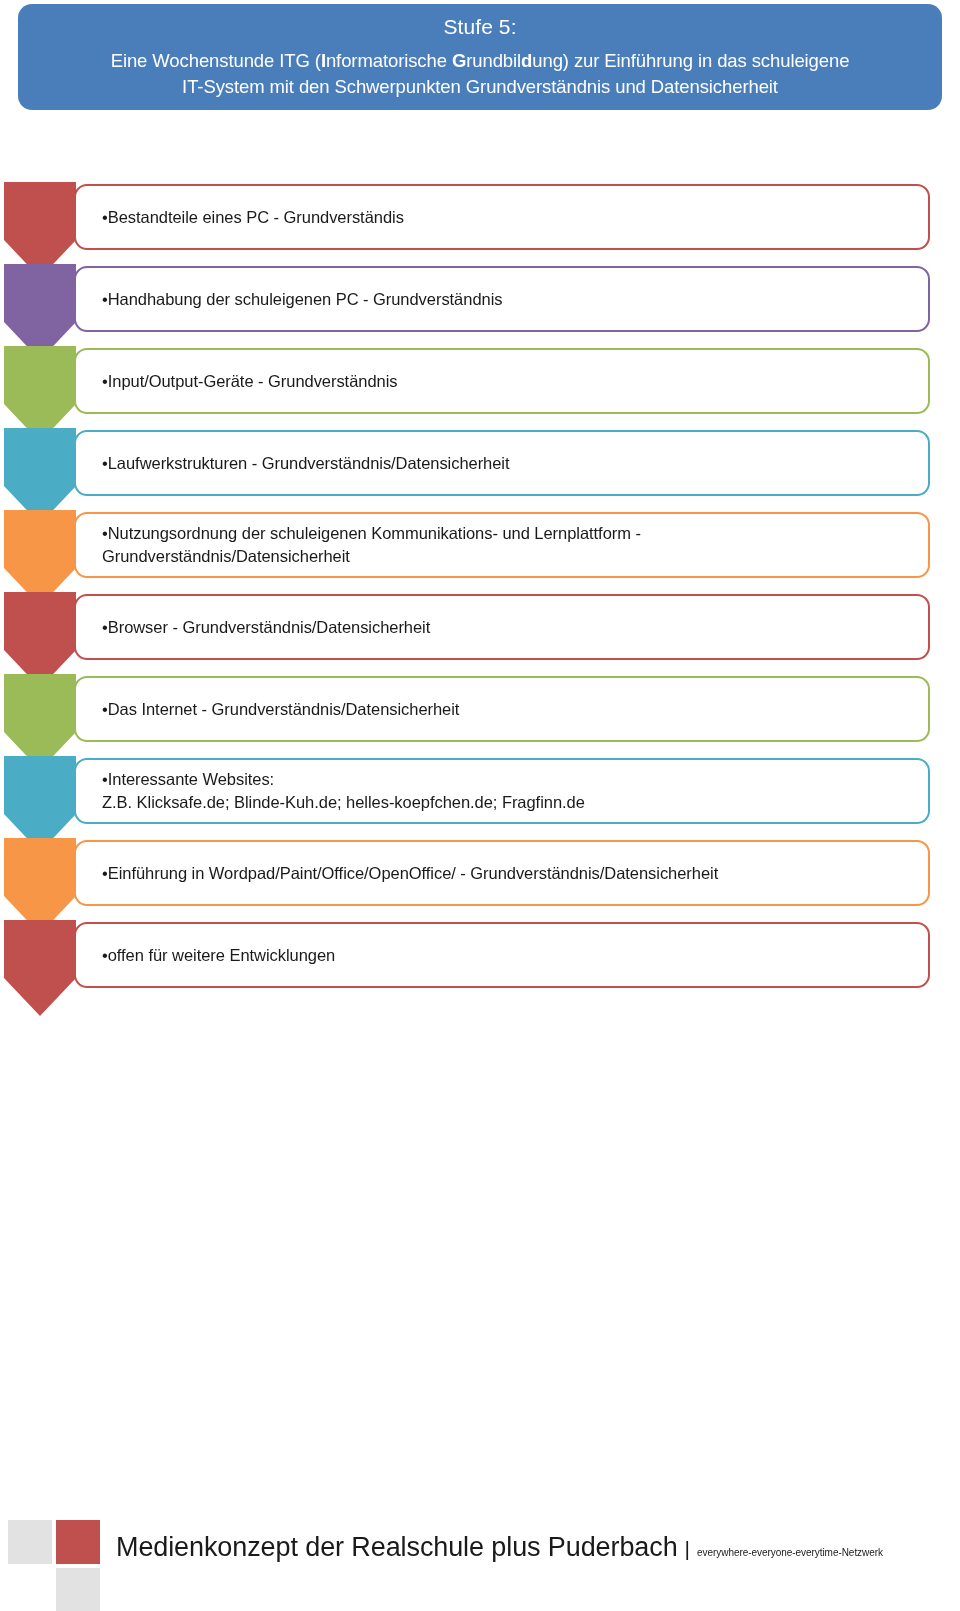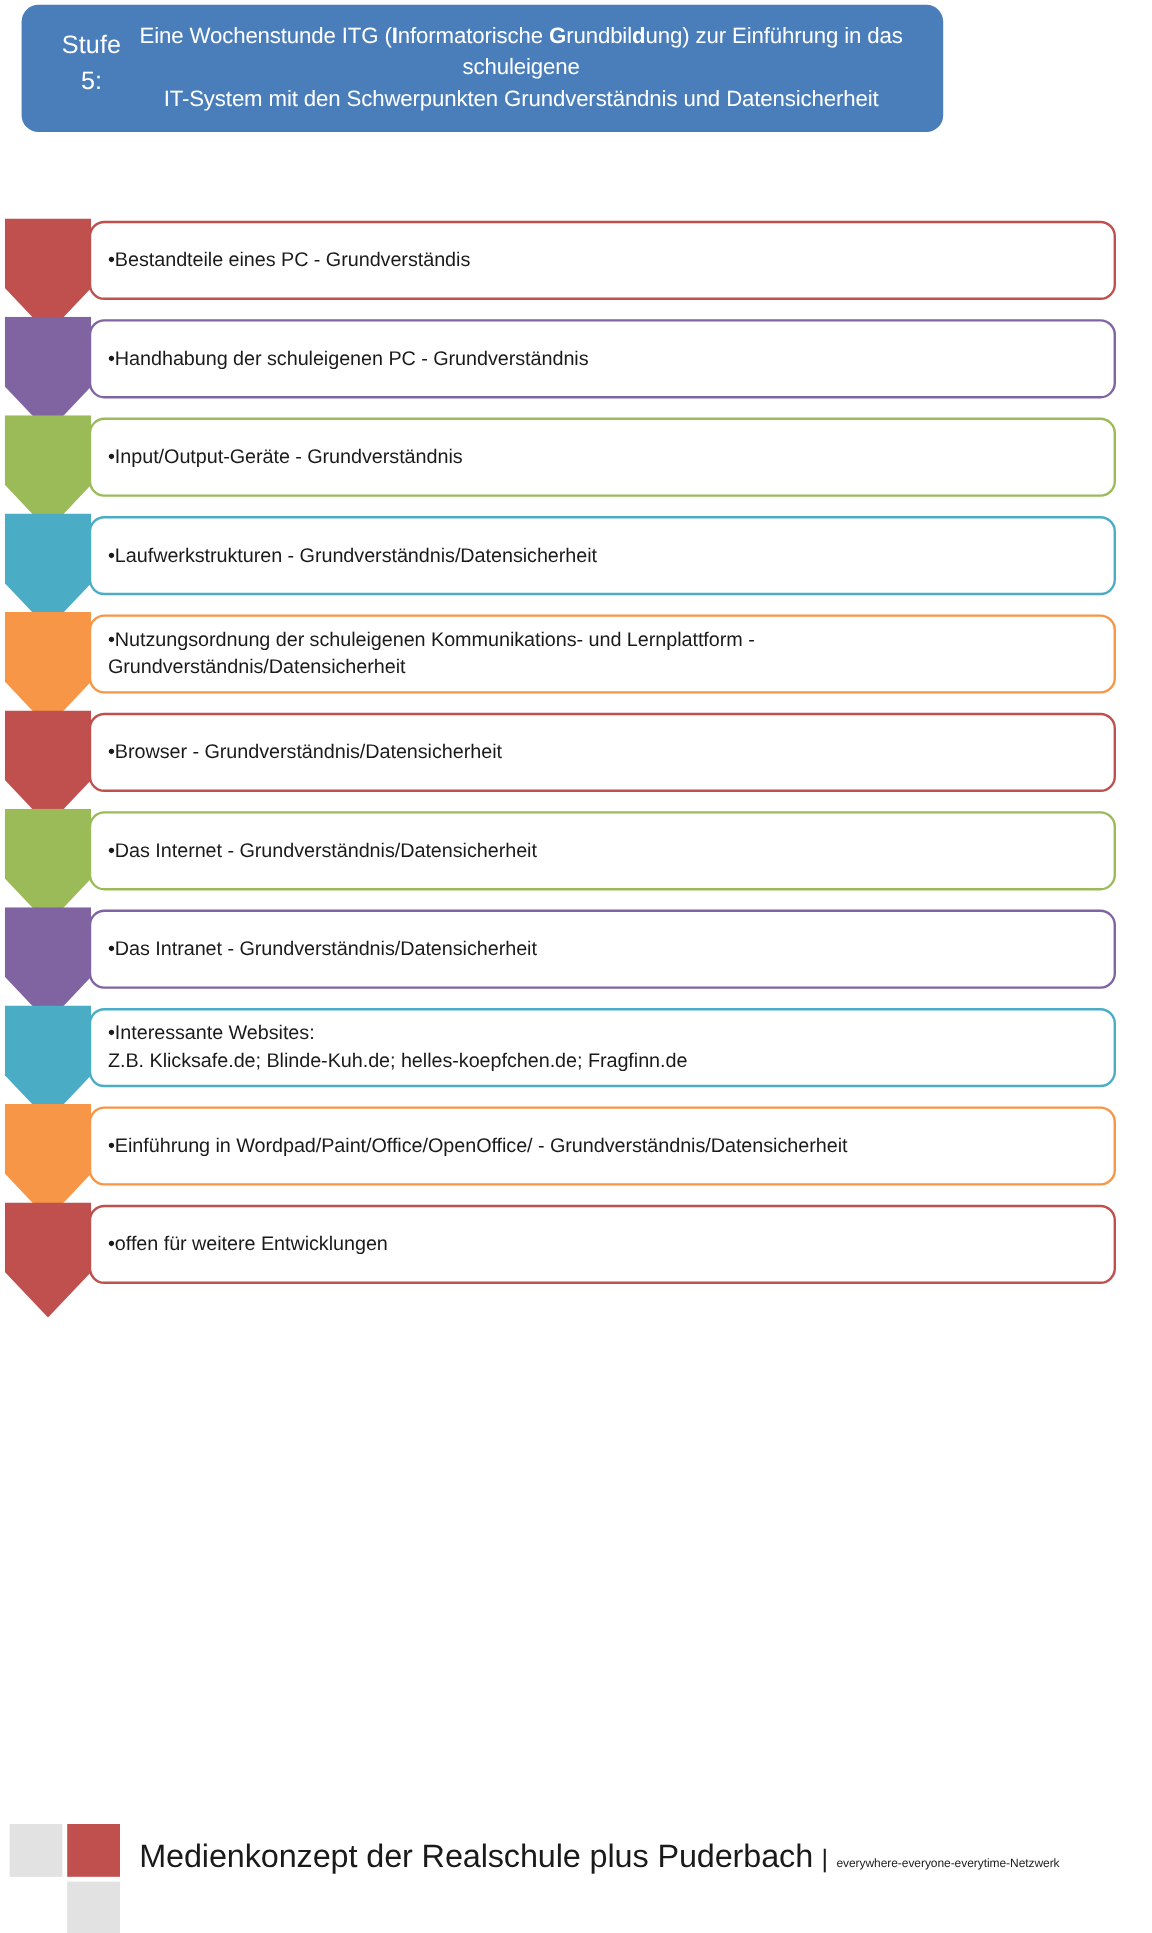--- a/index.html
+++ b/index.html
@@ -13,28 +13,28 @@
     position: relative;
     font-family: "Liberation Sans", sans-serif;
     overflow: hidden;
   }
 
   
   .header-banner {
     position: absolute;
     left: 18px;
     top: 4px;
-    width: 768px;
+    width: 924px;
     height: 106px;
     background: #4A7EBB;
     border-radius: 14px;
     box-sizing: border-box;
     padding: 8px 26px 10px 26px;
     display: flex;
-    flex-direction: row;
+    flex-direction: column;
     align-items: center;
     justify-content: center;
   }
   .header-title {
     color: #ffffff;
     font-size: 21px;
     line-height: 30px;
     text-align: center;
     margin-bottom: 6px;
     letter-spacing: 0.1px;
@@ -80,21 +80,21 @@
     border: 2.4px solid #C0504D;
     border-radius: 13px;
     display: flex;
     align-items: center;
     z-index: 3;
   }
   .row-text {
     font-size: 16.5px;
     line-height: 23px;
     color: #1a1a1a;
-    padding-left: 14px;
+    padding-left: 26px;
     padding-right: 12px;
     white-space: pre-line;
     letter-spacing: -0.05px;
   }
 
   
   .footer {
     position: absolute;
     left: 0;
     top: 1470px;
@@ -220,30 +220,20 @@
           <path d="M0 0 L72 0 L72 58 L36 96 L0 58 Z" fill="#9BBB59"></path>
         </svg>
       </div>
       <div class="row-box" style="border-color: rgb(155, 187, 89);">
         <div class="row-text">•Das Internet - Grundverständnis/Datensicherheit</div>
       </div>
     </div>
     <div class="process-row">
       <div class="chevron">
         <svg viewBox="0 0 72 96" xmlns="http://www.w3.org/2000/svg">
-          <path d="M0 0 L72 0 L72 58 L36 96 L0 58 Z" fill="#8064A2"></path>
-        </svg>
-      </div>
-      <div class="row-box" style="border-color: rgb(128, 100, 162);">
-        <div class="row-text">•Das Intranet - Grundverständnis/Datensicherheit</div>
-      </div>
-    </div>
-    <div class="process-row">
-      <div class="chevron">
-        <svg viewBox="0 0 72 96" xmlns="http://www.w3.org/2000/svg">
           <path d="M0 0 L72 0 L72 58 L36 96 L0 58 Z" fill="#4BACC6"></path>
         </svg>
       </div>
       <div class="row-box" style="border-color: rgb(75, 172, 198);">
         <div class="row-text">•Interessante Websites:
 Z.B. Klicksafe.de; Blinde-Kuh.de; helles-koepfchen.de; Fragfinn.de</div>
       </div>
     </div>
     <div class="process-row">
       <div class="chevron">

